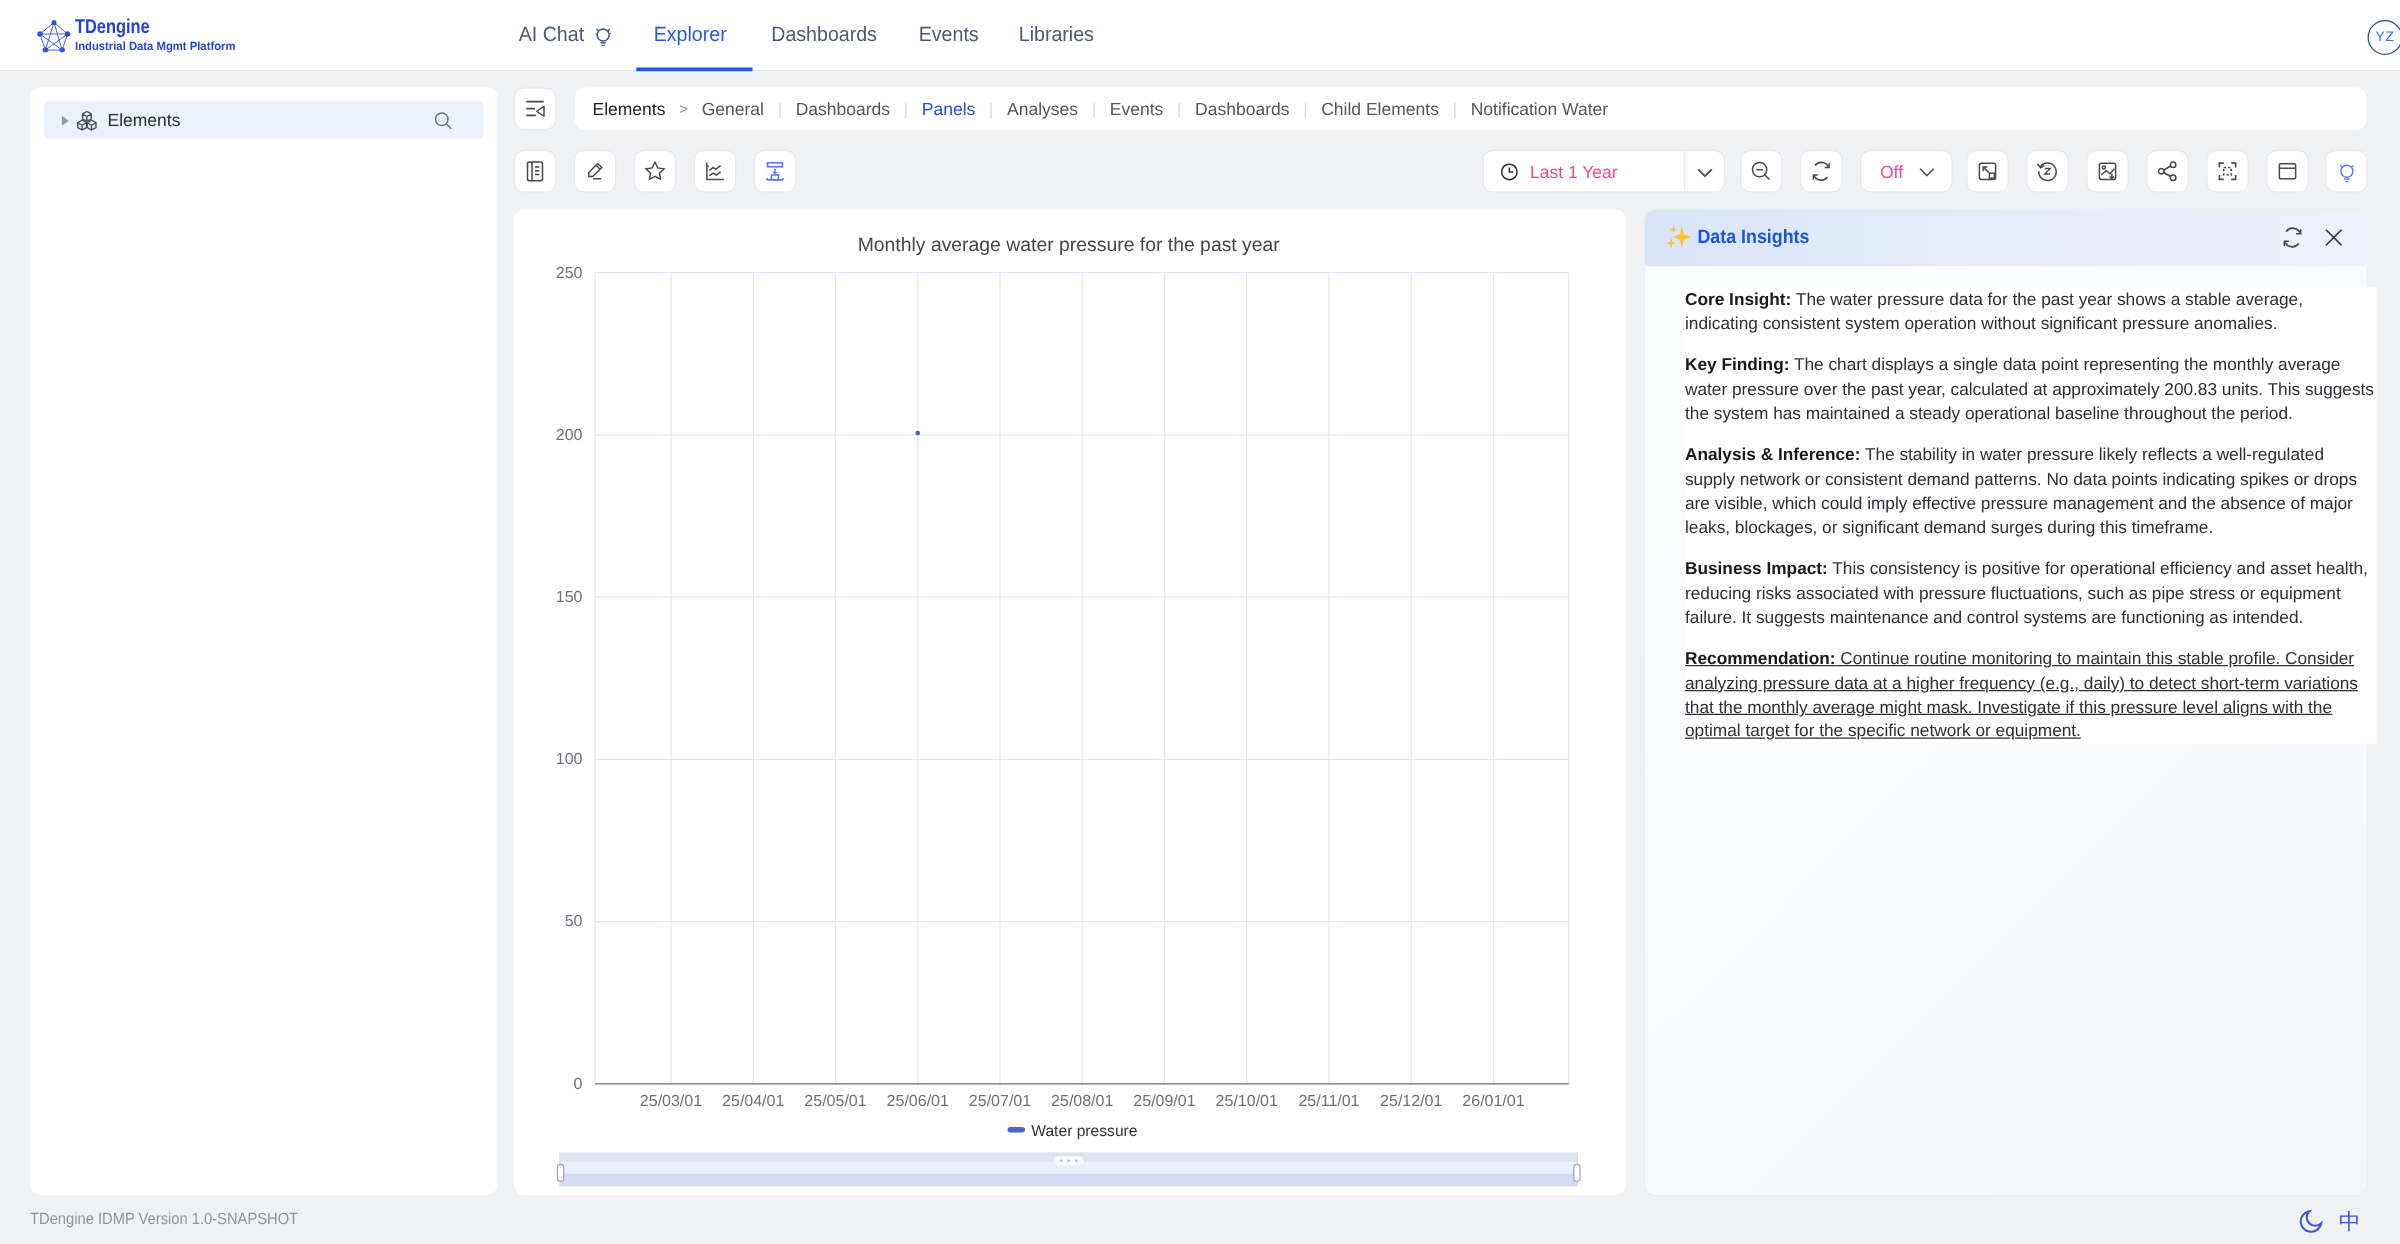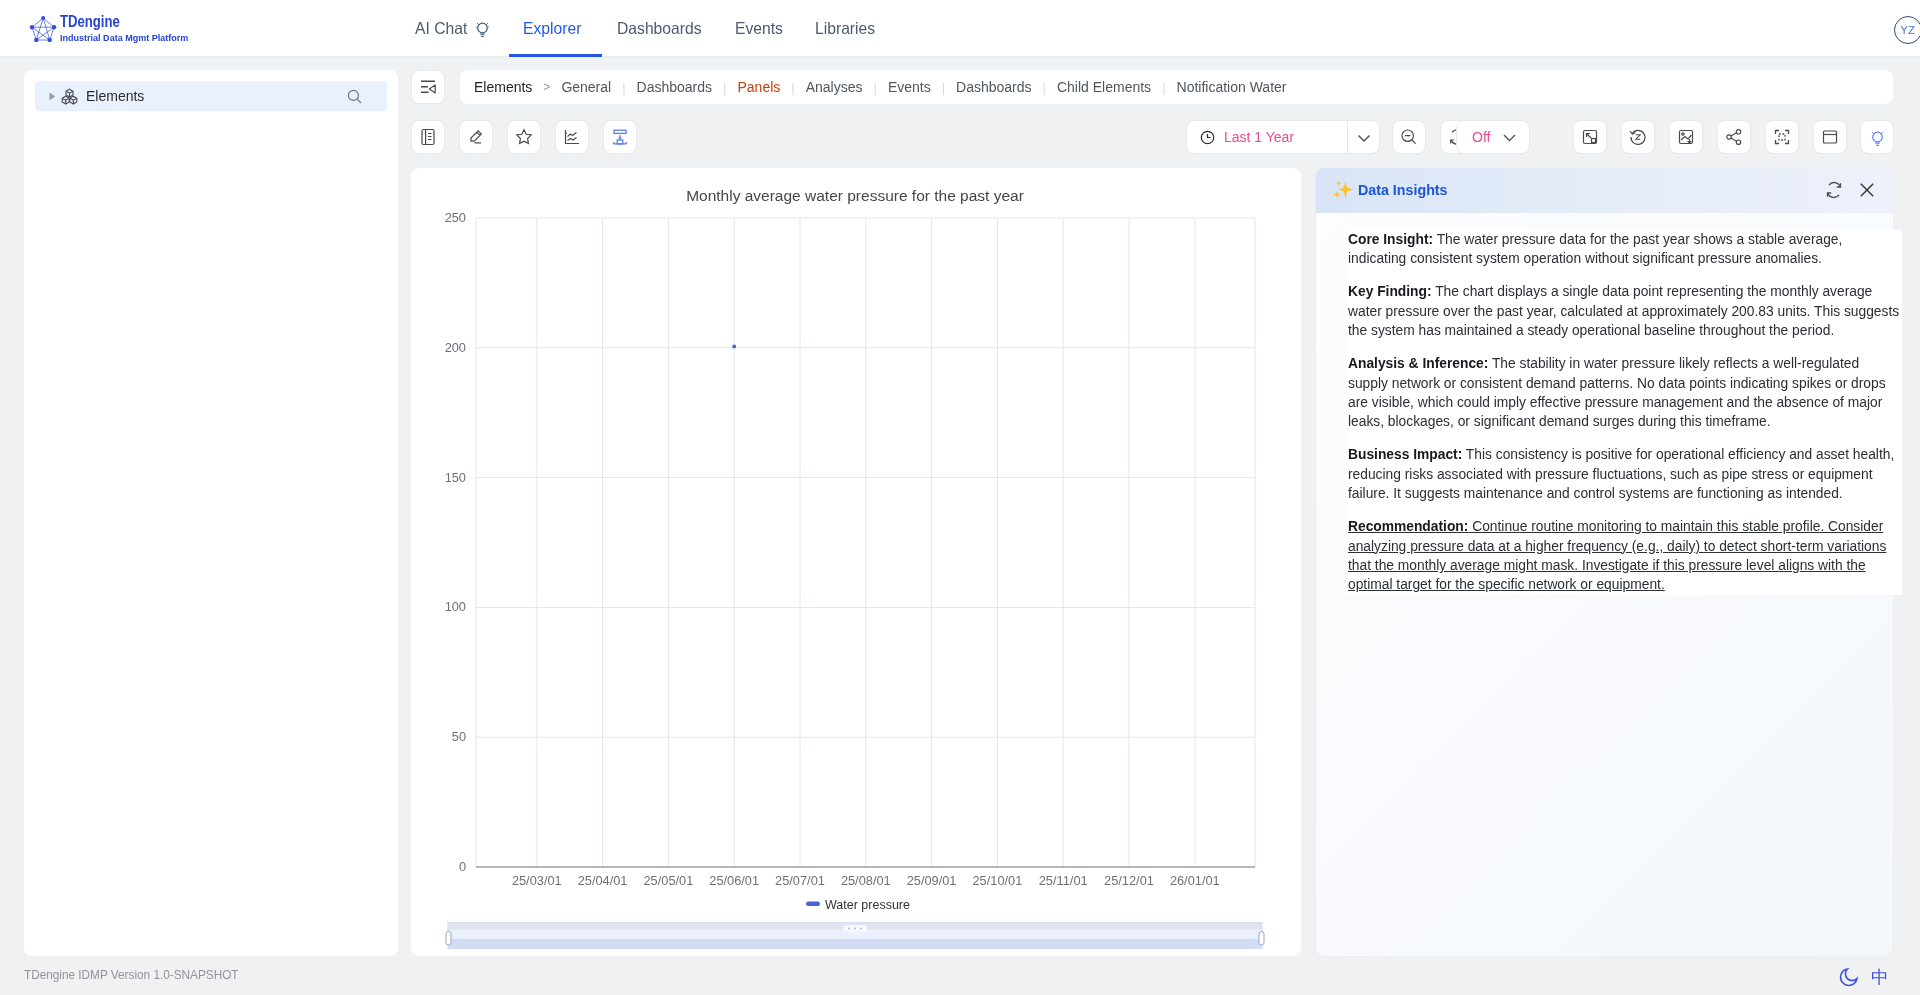--- a/index.html
+++ b/index.html
@@ -21,21 +21,21 @@
 .trow.sel { background:#e9f1fe; border-radius:4px; }
 .trow .caret { margin-left:9px; width:16px; display:flex; justify-content:center; }
 .trow .ticon { margin-left:1px; width:17px; height:17px; }
 .trow .tlabel { margin-left:8px; font-size:14px; color:#2b2b2b; }
 
 .btn { position:absolute; width:34px; height:34px; background:#fff; border:1px solid #e7e8ee; border-radius:8px; display:flex; align-items:center; justify-content:center; }
 #crumb { position:absolute; left:460px; top:70px; width:1433px; height:34px; background:#fff; border-radius:8px; display:flex; align-items:center; font-size:14px; color:#4f565e; padding-left:14px; }
 #crumb .sep { color:#d8dade; margin:0 11px; font-size:13px; }
 #crumb .root { color:#1f1f1f; }
 #crumb .gt { color:#8e959d; margin:0 11px; font-size:12px; }
-#crumb .on { color:#c2410c; }
+#crumb .on { color:#1d4ed8; }
 .sel-box { position:absolute; top:120px; height:34px; background:#fff; border:1px solid #e7e8ee; border-radius:8px; display:flex; align-items:center; font-size:14px; color:#ec4899; }
 
 #chart { position:absolute; left:411px; top:168px; width:890px; height:788px; background:#fff; border-radius:8px; }
 
 #ins { position:absolute; left:1316px; top:168px; width:577px; height:788px; border-radius:8px; background:linear-gradient(135deg,#fcfdfe 0%,#f8fafd 55%,#f2f7fc 100%); box-shadow:0 0 0 1px #e9edf4; }
 #insHdr { position:absolute; left:0; top:0; width:577px; height:45px; border-radius:8px 8px 0 0; background:linear-gradient(90deg,#d8e4f6 0%,#e3ebf8 40%,#edf1fb 100%); }
 #insTitle { position:absolute; left:42px; top:13px; font-size:15.5px; font-weight:bold; color:#1c55d8; transform:scaleX(.92); transform-origin:0 0; }
 #insBody { position:absolute; left:32px; top:62px; width:554px; font-size:13.8px; line-height:19.4px; color:#2b2e33; background:#fff; }
 #insBody p { margin-bottom:13.6px; }
 #insBody p:last-child { margin-bottom:0;text-decoration:underline; }
@@ -171,21 +171,21 @@
       <circle cx="7.7" cy="7.7" r="5.7"></circle>
       <path d="M5 7.7 h5.4 M12 12 l3.6 3.6"></path>
     </svg>
   </div>
 <div class="btn" style="left:1440px;top:120px;">
     <svg width="18" height="18" viewBox="0 0 18 18" fill="none" stroke="#4a4a4a" stroke-width="1.3">
       <path d="M15 6 A6.4 6.4 0 0 0 4 4.3 M3 12 A6.4 6.4 0 0 0 14 13.7"></path>
       <path d="M15.3 2.5 V6 H11.8 M2.7 15.5 V12 H6.2" stroke-width="1.2"></path>
     </svg>
   </div>
-<div class="sel-box" style="left:1456px;width:74px;">
+<div class="sel-box" style="left:1488px;width:74px;">
     <span style="margin-left:15px;">Off</span>
     <svg class="abs" style="left:46px;top:13px;" width="13" height="8" viewBox="0 0 13 8" fill="none" stroke="#555" stroke-width="1.4">
       <path d="M1 1 L6.5 6.5 L12 1"></path>
     </svg>
   </div>
 <div class="btn" style="left:1573px;top:120px;">
     <svg width="18" height="18" viewBox="0 0 18 18" fill="none" stroke="#4a4a4a" stroke-width="1.2">
       <rect x="2.5" y="2.5" width="13" height="13" rx="1.5"></rect>
       <path d="M5.5 5.5 l4.5 4.5 M5.5 9 V5.5 H9"></path>
       <rect x="10.5" y="10.5" width="4" height="4"></rect>

